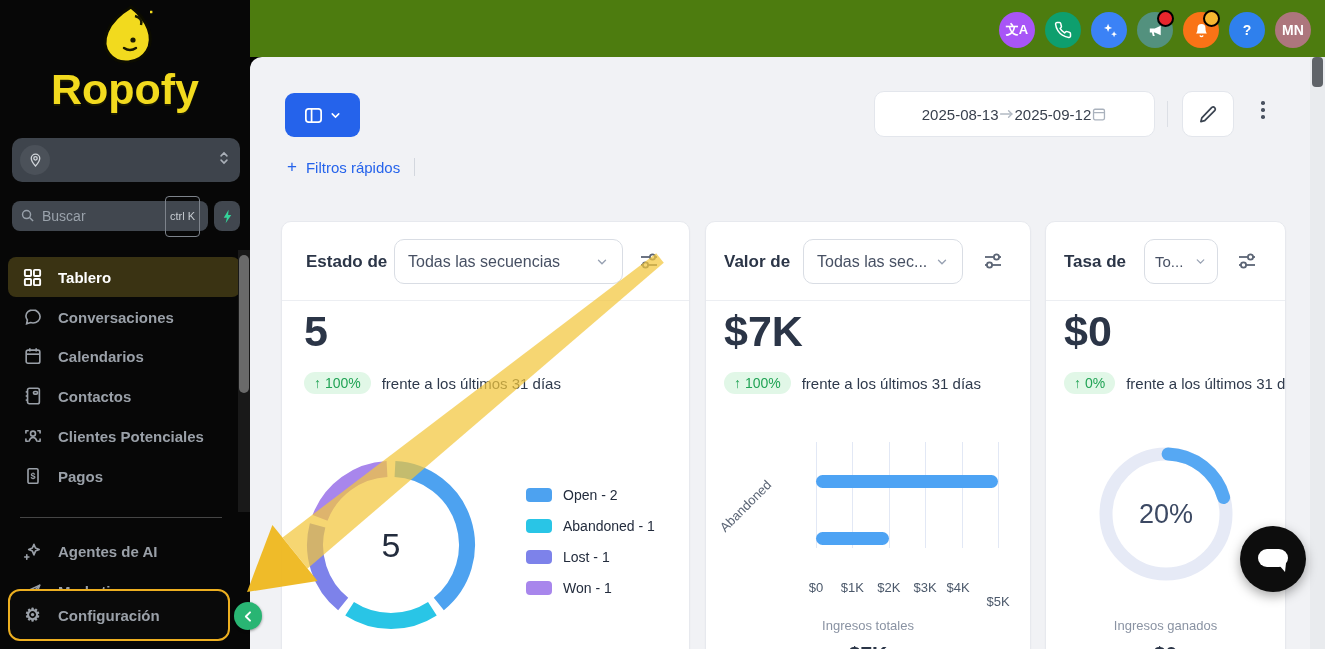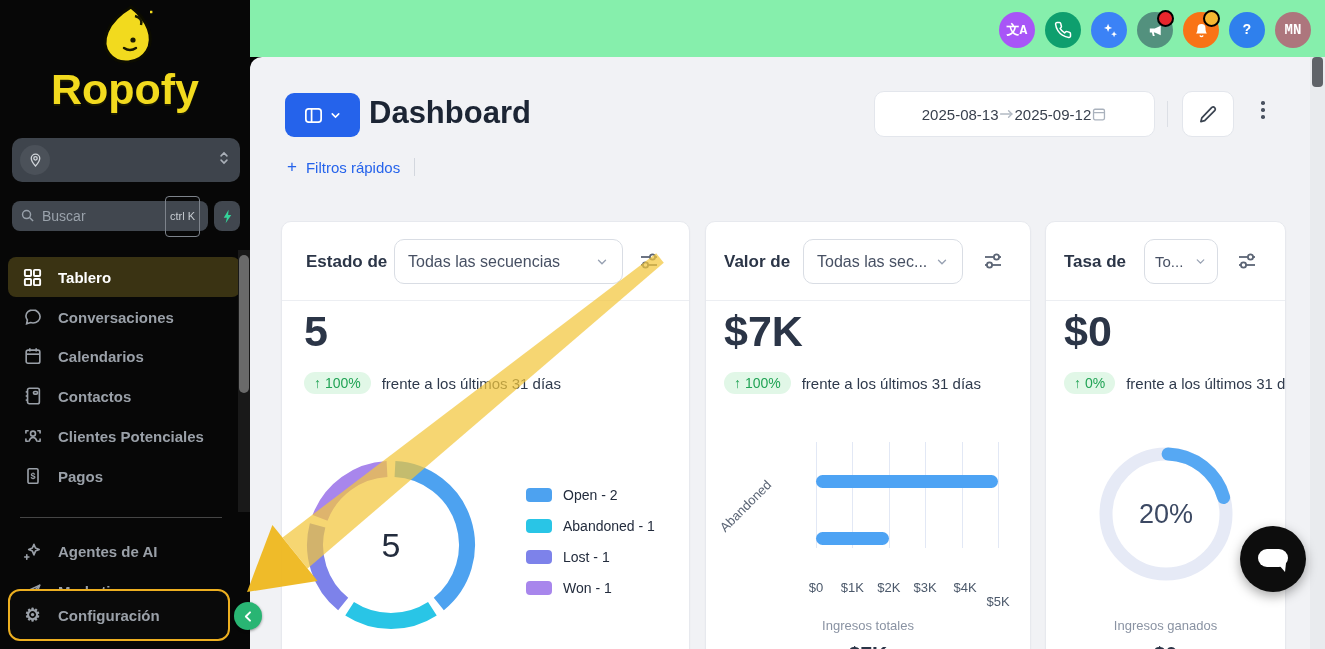--- a/index.html
+++ b/index.html
@@ -1,18 +1,18 @@
 <!DOCTYPE html>
 <html><head>
 <meta charset="utf-8">
 <style>
   html,body{margin:0;padding:0;width:1325px;height:649px;overflow:hidden;background:#000;
     font-family:"Liberation Sans",sans-serif;}
   
-  .topbar{position:absolute;left:0;top:0;width:1325px;height:57px;background:#86efac;font-family:Liberation Mono, monospace;}
+  .topbar{position:absolute;left:0;top:0;width:1325px;height:57px;background:#4d7c0f;}
   .topbar-icons{position:absolute;right:14px;top:12px;display:flex;gap:10px;}
   .tb-icon{width:36px;height:36px;border-radius:50%;display:flex;align-items:center;justify-content:center;
     color:#fff;font-weight:bold;position:relative;cursor:pointer;font-size:14px;}
   .tb-badge{position:absolute;top:-2px;right:-1px;width:13px;height:13px;border-radius:50%;border:2px solid #000;}
   
   .sidebar{position:absolute;left:0;top:0;width:250px;height:649px;background:#070707;z-index:5;}
   .logo{position:absolute;left:0;top:4px;width:250px;text-align:center;}
   .logo-drop{display:block;margin:0 auto;}
   .logo-text{color:#f2da1e;font-size:43px;font-weight:800;line-height:0.9;letter-spacing:0px;
     text-shadow:0 2px 0 #1a1a00;}
@@ -287,21 +287,20 @@
 <div class="main">
   <div class="layout-btn">
     <svg width="21" height="21" viewBox="0 0 22 22" fill="none" stroke="#fff" stroke-width="1.8">
       <rect x="3" y="4" width="16" height="14" rx="3"></rect>
         <line x1="9" y1="4" x2="9" y2="18"></line>
       </svg>
     <svg width="13" height="13" viewBox="0 0 20 20" fill="none" stroke="#fff" stroke-width="2.4" stroke-linecap="round">
       <path d="M5 7.5l5 5 5-5"></path>
       </svg>
   </div>
-  <div class="page-title">Dashboard</div>
 
   <div class="date-box">
     <span>2025-08-13</span>
     <svg width="16" height="12" viewBox="0 0 20 14" fill="none" stroke="#b2bac4" stroke-width="1.8" stroke-linecap="round">
       <line x1="2" y1="7" x2="16" y2="7"></line>
         <path d="M12 3l4 4-4 4"></path>
       </svg>
     <span>2025-09-12</span>
     <svg width="16" height="16" viewBox="0 0 22 22" fill="none" stroke="#aab2bd" stroke-width="1.8">
       <rect x="3.5" y="4.5" width="15" height="14.5" rx="2"></rect>
@@ -410,21 +409,21 @@
         <div class="gridline" style="left: 182px;"></div>
         <div class="hbar" style="top: 33px; width: 182px; background: rgb(77, 163, 244);"></div>
         <div class="hbar" style="top: 90px; width: 72.8px; background: rgb(77, 163, 244);"></div>
       </div>
     <div class="rot-label" id="bar-axis-label">Abandoned</div>
     <div class="x-ticks" id="x-ticks">
         <span class="x-tick" style="left: 0px;">$0</span>
         <span class="x-tick" style="left: 36.4px;">$1K</span>
         <span class="x-tick" style="left: 72.8px;">$2K</span>
         <span class="x-tick" style="left: 109.2px;">$3K</span>
-        <span class="x-tick" style="left: 149px;">$4K</span>
+        <span class="x-tick" style="left: 142px;">$4K</span>
         <span class="x-tick" style="left: 182px; margin-top: 14px;">$5K</span>
       </div>
     <div class="chart-footer-label">Ingresos totales</div>
     <div class="chart-footer-value">$7K</div>
   </div>
 
   <div class="card" id="card3">
     <div class="card-header">
       <div class="card-title" style="left:18px">Tasa de</div>
       <div class="dropdown" style="left:98px;width:74px;padding:0 10px;font-size:15px">

